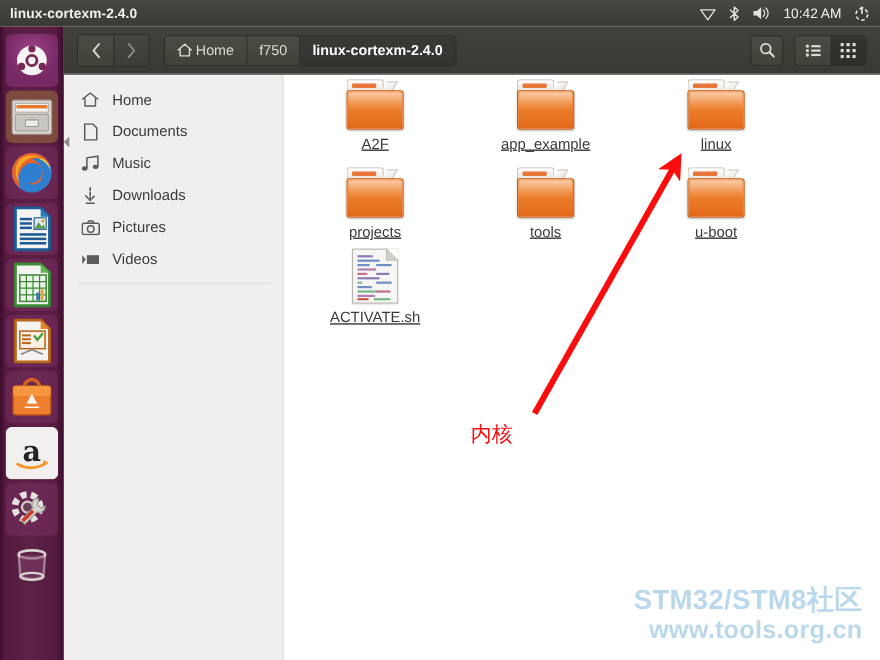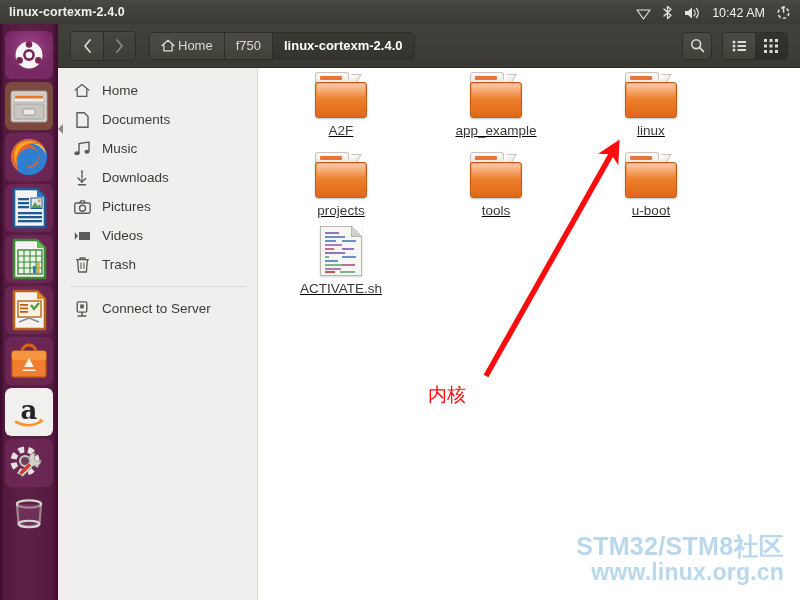--- a/index.html
+++ b/index.html
@@ -14,21 +14,21 @@
   
   #top-panel{
     position:absolute; left:0; top:0; width:800px; height:24px;
     background:linear-gradient(to bottom,#494843 0%,#403f3a 50%,#3b3a35 100%);
     display:flex; align-items:center; z-index:40;
   }
   #top-title{
     color:#f2f1f0; font-size:12.5px; font-weight:bold;
     margin-left:9px; letter-spacing:.1px; white-space:nowrap;
   }
-  #tray{ margin-left:auto; display:flex; align-items:flex-end; gap:11px; padding-right:9px; }
+  #tray{ margin-left:auto; display:flex; align-items:center; gap:11px; padding-right:9px; }
   .tray-ico{ display:flex; align-items:center; justify-content:center; }
   #clock{ color:#f2f1f0; font-size:12.5px; }
 
   
   #launcher{
     position:absolute; left:0; top:24px; width:58px; height:576px;
     background:linear-gradient(to right,#3b0b2b 0%,#551a40 8%,#5d2047 45%,#561b41 88%,#3d0d2d 100%);
     z-index:30; padding-top:4px;
   }
   .lnch{
@@ -451,43 +451,24 @@
       <div class="side-item">
         <span class="side-icon">
           <svg width="17" height="12" viewBox="0 0 17 12">
               <path d="M0.8 2 L0.8 10 L4 6 Z" fill="#5c5b57"></path>
               <rect x="5" y="2" width="11" height="8" fill="#5c5b57"></rect>
             </svg>
         </span>
         <span>Videos</span>
       </div>
 
-      <div class="side-item">
-        <span class="side-icon">
-          <svg width="15" height="16" viewBox="0 0 15 16">
-              <path d="M1 2.6 L14 2.6 M5 2.6 L5 1 L10 1 L10 2.6 M2.6 2.6 L3.6 15 L11.4 15 L12.4 2.6" fill="none" stroke="#5c5b57" stroke-width="1.35" stroke-linejoin="round"></path>
-              <path d="M6 5.6 L6 12 M9 5.6 L9 12" stroke="#5c5b57" stroke-width="1.1"></path>
-            </svg>
-        </span>
-        <span>Trash</span>
-      </div>
 
       <div class="side-sep"></div>
 
 
-      <div class="side-item">
-        <span class="side-icon">
-          <svg width="14" height="16" viewBox="0 0 14 16">
-              <rect x="2.2" y="0.9" width="9.6" height="10.2" rx="1.3" fill="none" stroke="#5c5b57" stroke-width="1.4"></rect>
-              <rect x="5.2" y="3.4" width="3.6" height="4" fill="#5c5b57"></rect>
-              <path d="M7 11.1 L7 14 M3 15 L11 15" stroke="#5c5b57" stroke-width="1.4" stroke-linecap="round"></path>
-            </svg>
-        </span>
-        <span>Connect to Server</span>
-      </div>
     </div>
 
     <div id="files">
         <div class="item" style="left: 24px; top: 4px;">
           <div class="folder">
             <div class="tab">
               <i></i>
             </div>
             <div class="body"></div>
           </div>
@@ -571,14 +552,14 @@
     <marker id="arrowhead" markerWidth="4.2" markerHeight="4.2" refX="1.6" refY="2.1" orient="auto">
       <path d="M0,0 L4.2,2.1 L0,4.2 L1.1,2.1 Z" fill="#fb0d0d"></path>
     </marker>
   </defs>
   <line id="arrow-line" x1="486" y1="376" x2="612.5748243725631" y2="151.83695225622424" stroke="#fb0d0d" stroke-width="5.5" marker-end="url(#arrowhead)"></line>
 </svg>
 <div id="annot-text" style="color: rgb(251, 13, 13);">内核</div>
 
 <div id="watermark" style="color: rgb(186, 216, 236);">
   <div id="wm1">STM32/STM8社区</div>
-  <div id="wm2">www.linux.org.cn</div>
+  <div id="wm2">www.tools.org.cn</div>
 </div>
 
 </body></html>

